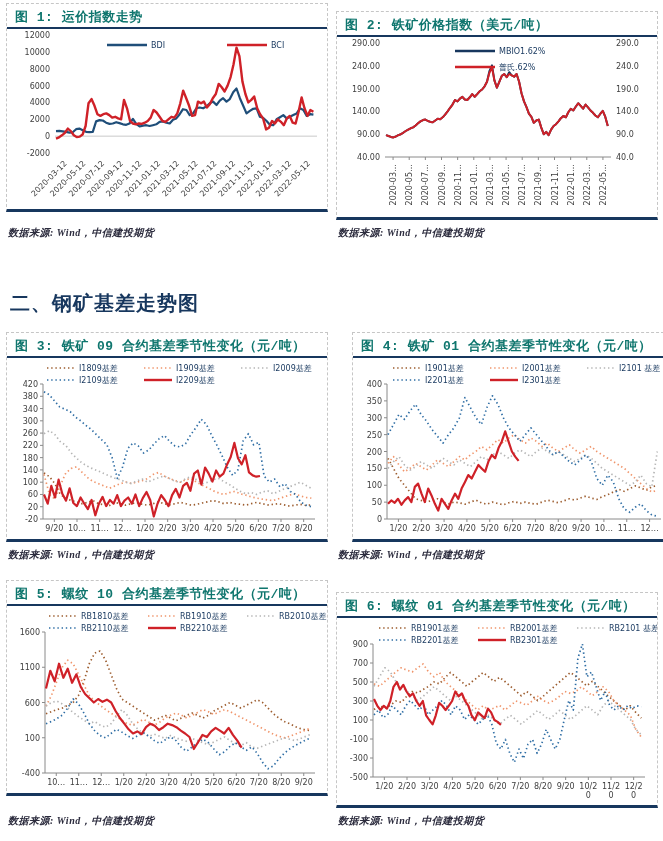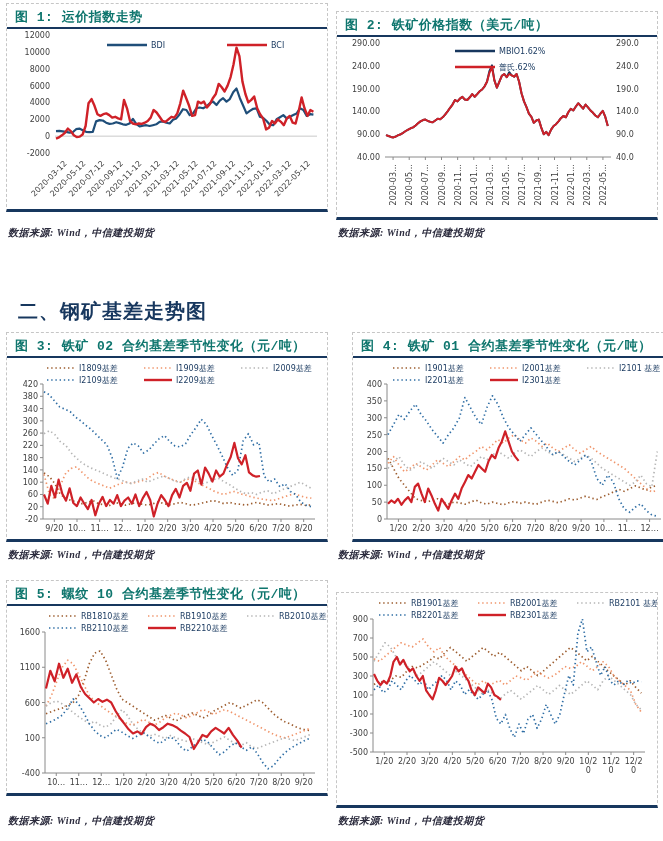--- a/index.html
+++ b/index.html
@@ -108,25 +108,25 @@
           <line x1="118" x2="158" y1="14" y2="14" stroke="#17375E" stroke-width="2.4"></line>
           <text x="162" y="17" class="legend">MBIO1.62%</text>
           <line x1="118" x2="158" y1="30" y2="30" stroke="#CF2128" stroke-width="2.4"></line>
           <text x="162" y="33" class="legend">普氏.62%</text>
         </svg></div>
   </div>
 
   <div class="source-line" style="left:8px;top:226px;">数据来源: Wind，中信建投期货</div>
   <div class="source-line" style="left:338px;top:226px;">数据来源: Wind，中信建投期货</div>
 
-  <h2 class="section-header" style="left:6px;top:286px;margin:12px;">二、钢矿基差走势图</h2>
+  <h2 class="section-header" style="left:6px;top:286px;margin:4px;">二、钢矿基差走势图</h2>
 
   <div class="panel" style="left:6px;top:332px;width:322px;height:210px;">
     <div class="title-bar">
-      <span class="panel-title">图 3: 铁矿 02 合约基差季节性变化（元/吨）</span>
+      <span class="panel-title">图 3: 铁矿 09 合约基差季节性变化（元/吨）</span>
     </div>
     <div class="chart-box"><svg width="320" height="181" viewBox="0 0 320 181">
           <text x="31" y="29" text-anchor="end" class="tick">420</text>
           <line x1="33" x2="36" y1="26" y2="26" class="axis"></line>
           <text x="31" y="41.27272727272727" text-anchor="end" class="tick">380</text>
           <line x1="33" x2="36" y1="38.27272727272727" y2="38.27272727272727" class="axis"></line>
           <text x="31" y="53.54545454545455" text-anchor="end" class="tick">340</text>
           <line x1="33" x2="36" y1="50.54545454545455" y2="50.54545454545455" class="axis"></line>
           <text x="31" y="65.81818181818181" text-anchor="end" class="tick">300</text>
           <line x1="33" x2="36" y1="62.81818181818181" y2="62.81818181818181" class="axis"></line>
@@ -313,20 +313,23 @@
           <line x1="240" x2="268" y1="10" y2="10" stroke="#B5B5B5" stroke-width="1.7" stroke-dasharray="1.4 2.8"></line>
           <text x="272" y="13" class="legend">RB2010基差</text>
           <line x1="42" x2="70" y1="22" y2="22" stroke="#2E6DA4" stroke-width="1.7" stroke-dasharray="1.4 2.8"></line>
           <text x="74" y="25" class="legend">RB2110基差</text>
           <line x1="141" x2="169" y1="22" y2="22" stroke="#CF2128" stroke-width="2.4"></line>
           <text x="173" y="25" class="legend">RB2210基差</text>
         </svg></div>
   </div>
 
   <div class="panel" style="left:336px;top:592px;width:322px;height:216px;">
+    <div class="title-bar">
+      <span class="panel-title">图 6: 螺纹 01 合约基差季节性变化（元/吨）</span>
+    </div>
     <div class="chart-box"><svg width="320" height="187" viewBox="0 0 320 187">
           <text x="31" y="29" text-anchor="end" class="tick">900</text>
           <line x1="33" x2="36" y1="26" y2="26" class="axis"></line>
           <text x="31" y="48" text-anchor="end" class="tick">700</text>
           <line x1="33" x2="36" y1="45" y2="45" class="axis"></line>
           <text x="31" y="67" text-anchor="end" class="tick">500</text>
           <line x1="33" x2="36" y1="64" y2="64" class="axis"></line>
           <text x="31" y="86" text-anchor="end" class="tick">300</text>
           <line x1="33" x2="36" y1="83" y2="83" class="axis"></line>
           <text x="31" y="105" text-anchor="end" class="tick">100</text>

